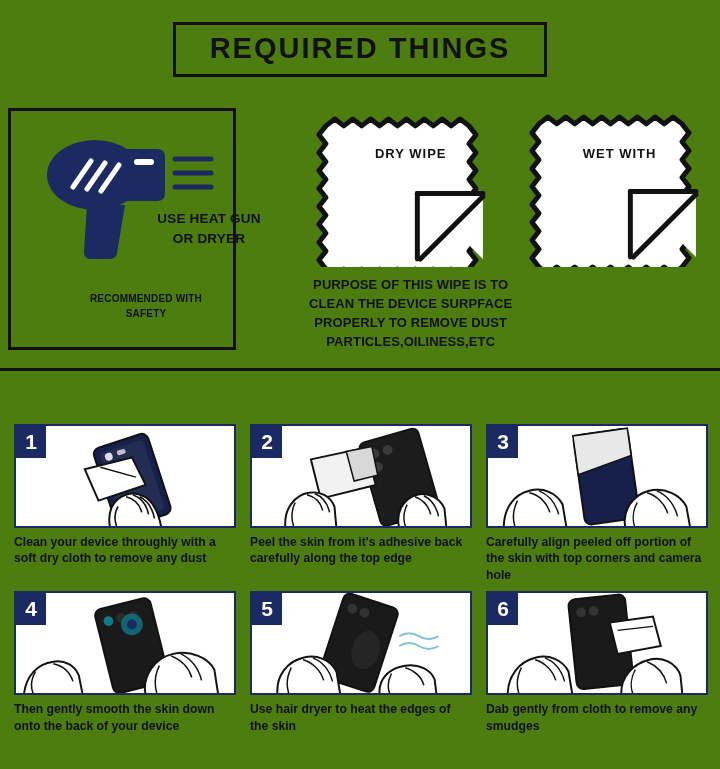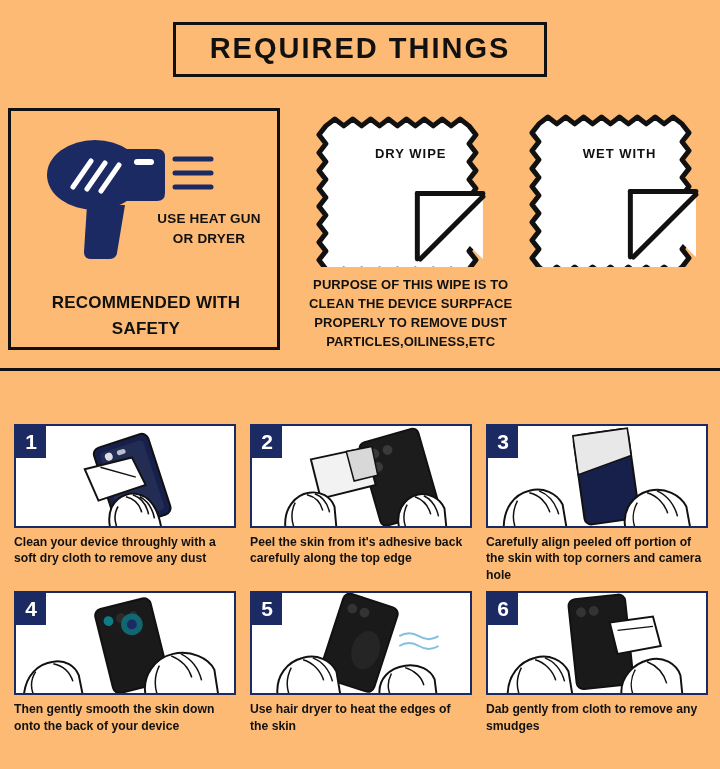--- a/index.html
+++ b/index.html
@@ -12,21 +12,21 @@
     height: 769px;
     font-family: "Liberation Sans", sans-serif;
     color: #111111;
     position: relative;
     overflow: hidden;
   }
   .page {
     position: relative;
     width: 720px;
     height: 769px;
-    background: #fdba74;
+    background: #4d7c0f;
   }
 
   
   .title-wrap {
     position: absolute;
     left: 0; right: 0; top: 22px;
     display: flex;
     justify-content: center;
   }
   .title-box {
@@ -62,21 +62,21 @@
     width: 206px;
     margin-left: 24px;
   }
   .req-col.wet {
     width: 186px;
     margin-left: 14px;
   }
 
   .heat-box {
     border: 3px solid #111;
-    width: 272px;
+    width: 228px;
     height: 242px;
     position: relative;
     box-sizing: border-box;
   }
   .dryer-svg {
     position: absolute;
     left: 18px;
     top: 20px;
   }
   .heat-label {
@@ -86,24 +86,24 @@
     width: 140px;
     text-align: center;
     font-size: 13.5px;
     font-weight: bold;
     line-height: 1.5;
     letter-spacing: .2px;
   }
   .heat-foot {
     position: absolute;
     left: 10px;
-    bottom: 6px;
+    bottom: 26px;
     width: 250px;
     text-align: center;
-    font-size: 17px;
+    font-size: 10px;
     font-weight: bold;
     line-height: 1.5;
     letter-spacing: .2px;
   }
 
   .wipe-holder {
     position: relative;
     width: 100%;
     height: 160px;
   }

